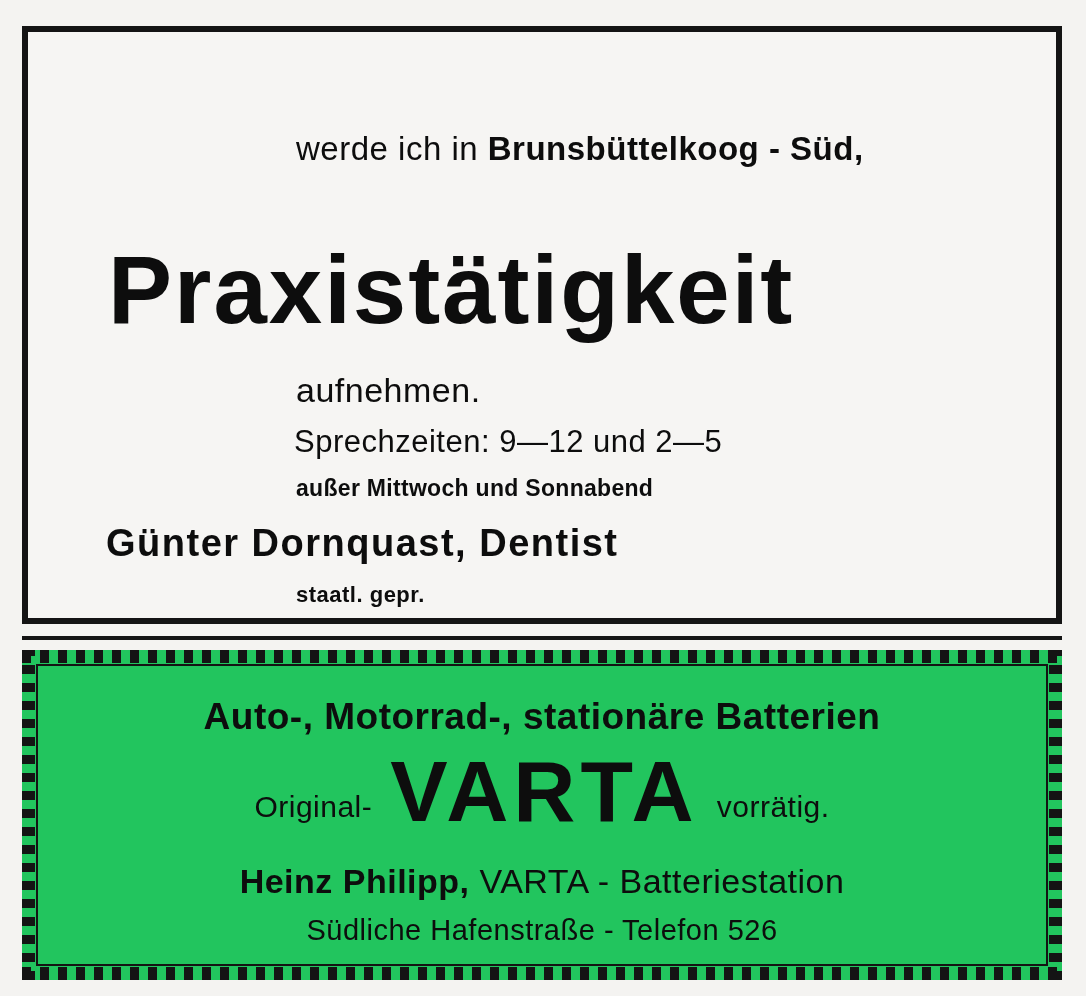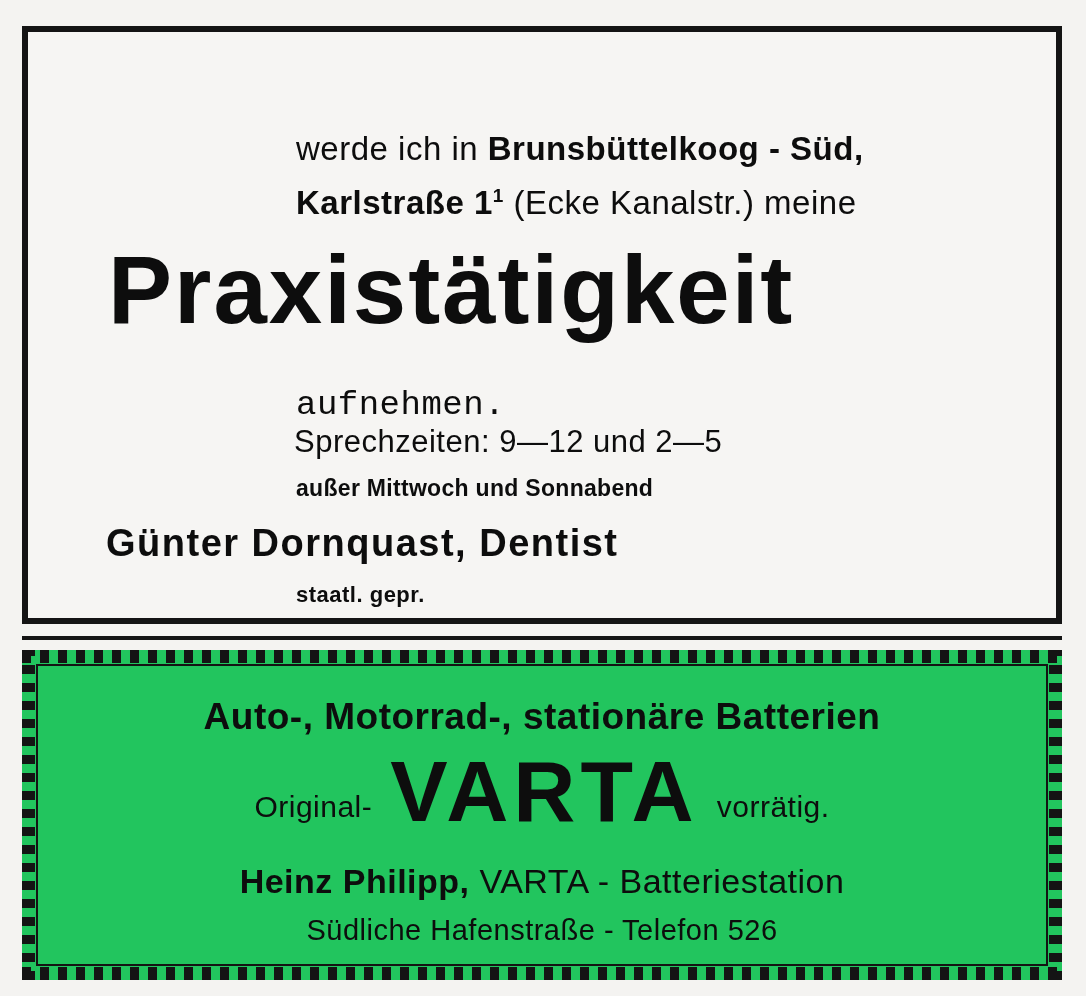--- a/index.html
+++ b/index.html
@@ -74,24 +74,23 @@
     top: 205px;
     font-size: 96px;
     font-weight: bold;
     letter-spacing: 2px;
     white-space: nowrap;
     line-height: 1.1;
   }
   .line-aufnehmen {
     position: absolute;
     left: 268px;
-    top: 354px;
+    top: 339px;
     font-size: 34px;
     letter-spacing: 0.5px;
-    font-family: Liberation Mono, monospace;
   }
   .line-sprech {
     position: absolute;
     left: 266px;
     top: 392px;
     font-size: 31px;
     letter-spacing: 0.5px;
     white-space: nowrap;
   }
   .line-ausser {
@@ -225,23 +224,20 @@
 <div class="page">
 
   <div class="ad-dentist">
     <div class="ad-dentist-inner">
 
 
       <div class="line-2">
         <span>werde ich in </span><b>Brunsbüttelkoog - Süd,</b>
       </div>
 
-      <div class="line-3">
-        <b>Karlstraße 1</b><span class="sup">1</span><span> (Ecke Kanalstr.) meine</span>
-      </div>
 
       <div class="headline">Praxistätigkeit</div>
 
       <div class="line-aufnehmen">aufnehmen.</div>
 
       <div class="line-sprech">Sprechzeiten: 9—12 und 2—5</div>
 
       <div class="line-ausser">außer Mittwoch und Sonnabend</div>
 
       <div class="line-name">Günter Dornquast, Dentist</div>

